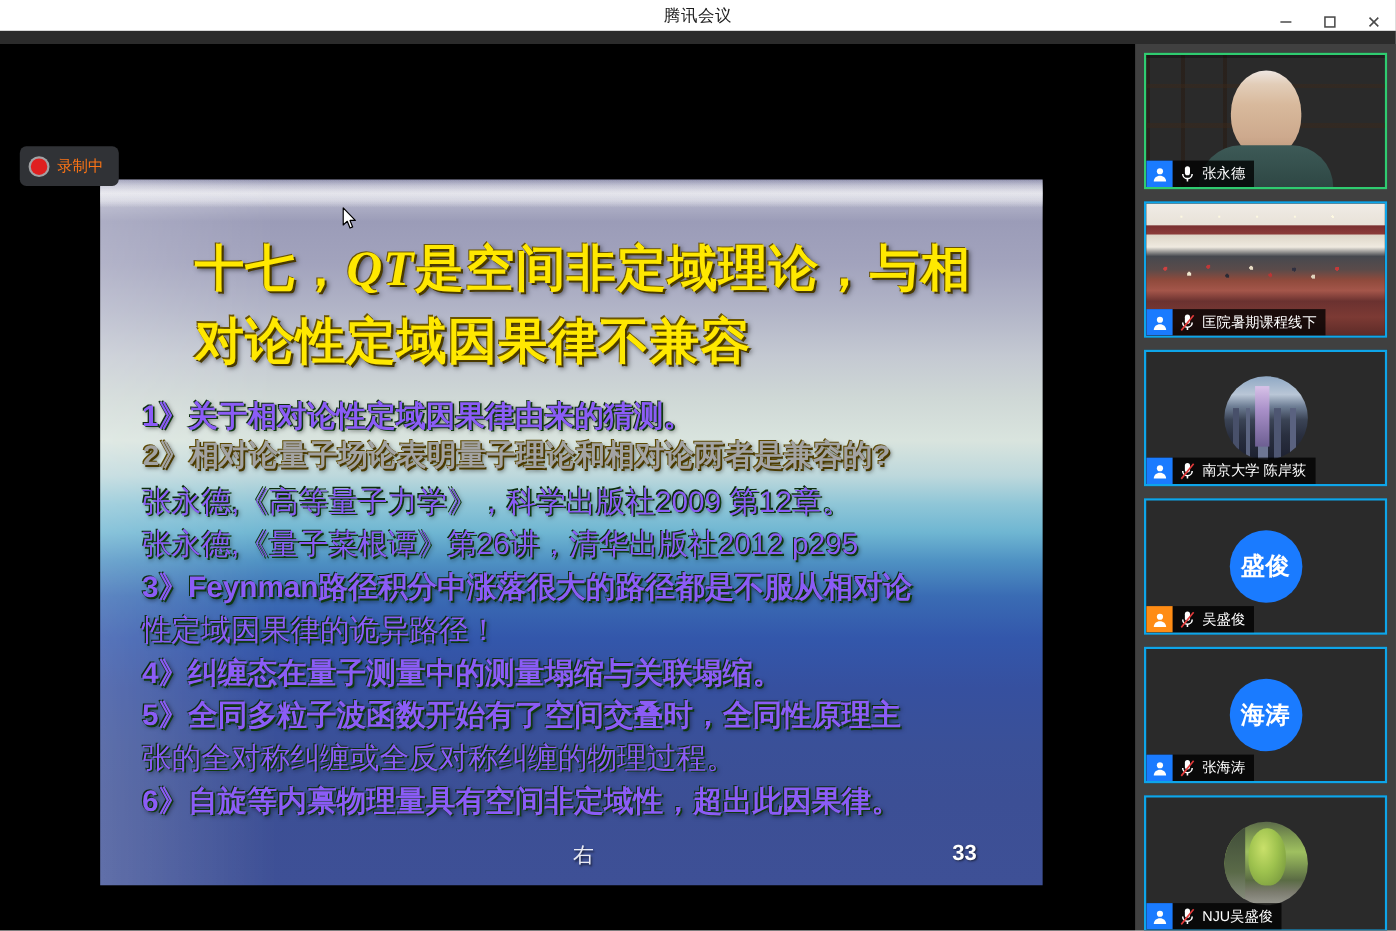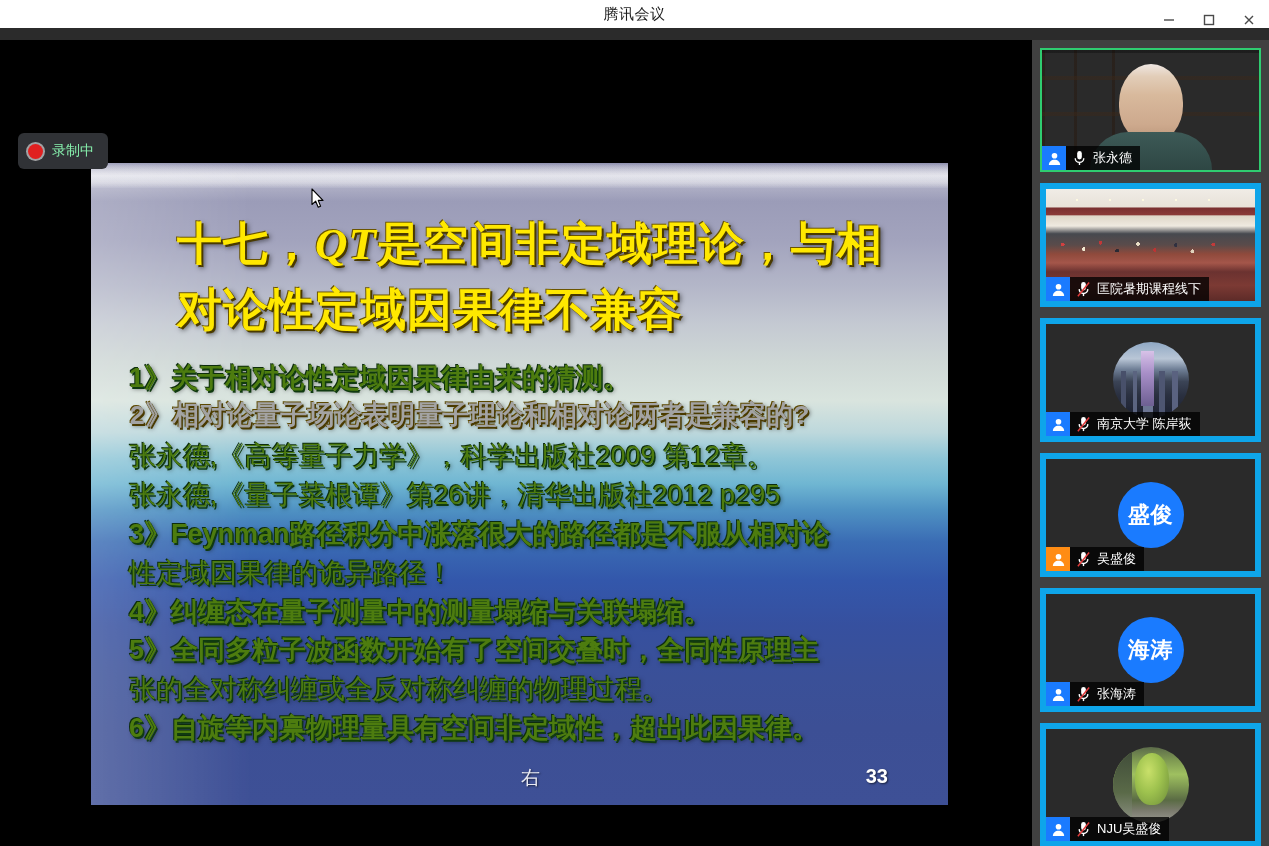--- a/index.html
+++ b/index.html
@@ -52,21 +52,21 @@
     background: #303236;
     border-radius: 6px;
     display: flex; align-items: center; gap: 9px;
     z-index: 6;
   }
   .rec-dot {
     width: 15px; height: 15px; border-radius: 50%;
     background: #e02020;
     box-shadow: 0 0 0 2px rgba(255,255,255,.55);
   }
-  .rec-label { color: #86efac; font-size: 14px; }
+  .rec-label { color: #f97316; font-size: 14px; }
 
   
   .slide {
     position: absolute; left: 91px; top: 123px;
     width: 857px; height: 642px;
     overflow: hidden;
   }
   .slide-bg {
     position: absolute; inset: 0;
     background:
@@ -133,21 +133,21 @@
   .slide-title .qt {
     font-style: italic;
     font-family: "Liberation Serif", "DejaVu Serif", serif;
     font-weight: 700;
   }
 
   .body-lines { margin-top: 16px; }
   .bline {
     font-size: 27px;
     line-height: 1.44;
-    color: #4d7c0f;
+    color: #8b5cf6;
     font-weight: 700;
     text-shadow:
       1.5px 1.5px 0 #103a10,
       -1px -1px 0 #0d2d0d,
       2px 2px 4px rgba(0,0,0,.5);
     white-space: nowrap;
   }
   .bline.normal { font-weight: 500; }
   .bline.yellow {
     color: #a3a3a3;
@@ -215,21 +215,21 @@
     width: 237px; height: 806px;
     background: #404040;
     padding: 8px 8px 4px 8px;
     display: flex; flex-direction: column; gap: 11px;
     overflow: hidden;
   }
   .tile {
     position: relative;
     width: 221px; height: 124px;
     background: #2a2a2a;
-    border: 6px solid #0ea5e9;
+    border: 2px solid #0ea5e9;
     overflow: hidden;
     flex: 0 0 auto;
   }
   .tile.speaking { border: 2px solid #2fcc70; }
 
   .tile-video { position: absolute; inset: 0; overflow: hidden; }
 
   
   .vid-office {
     position: absolute; inset: 0;

